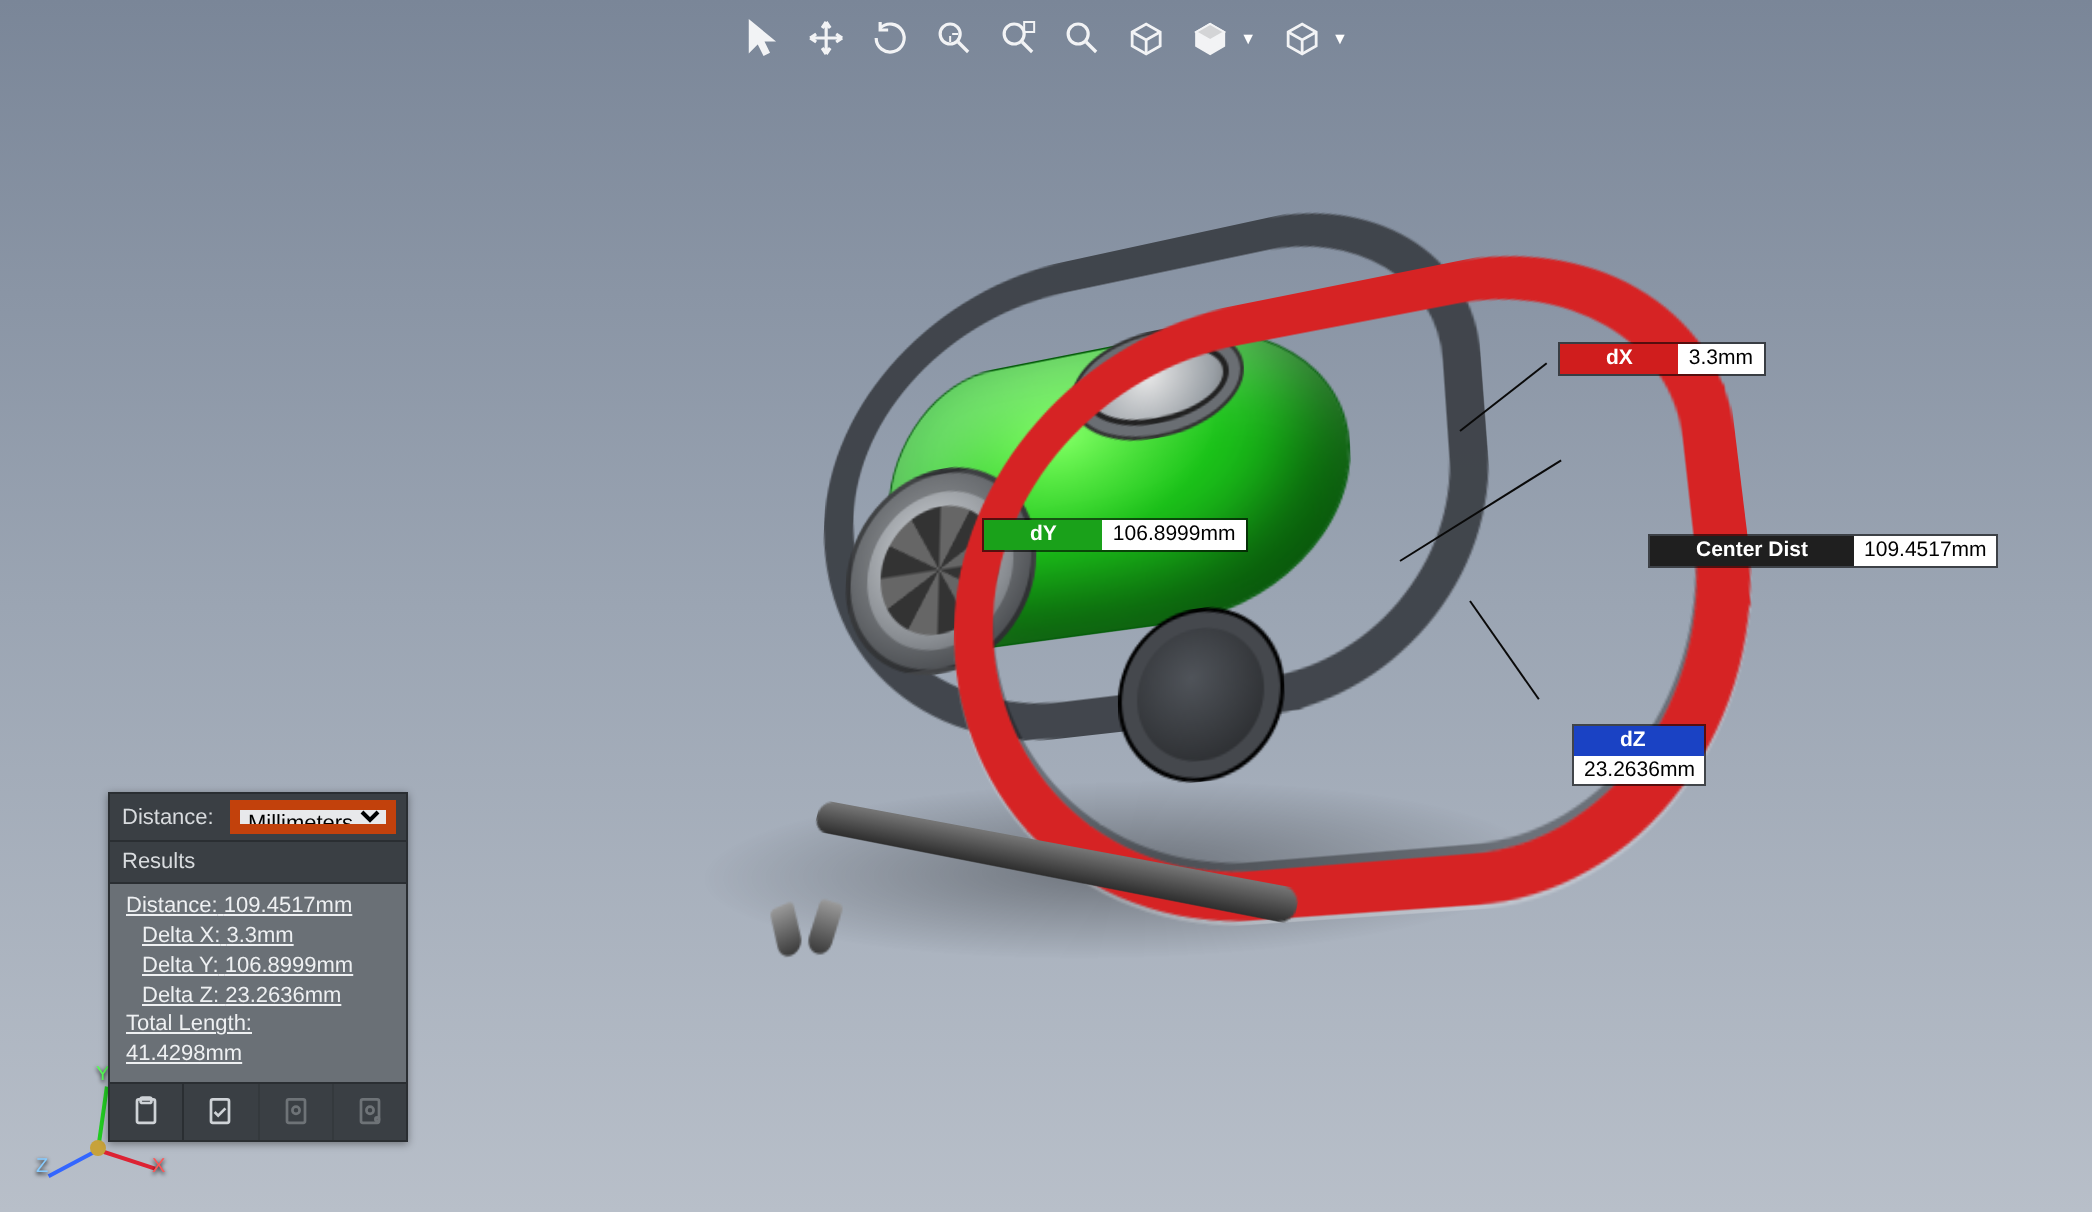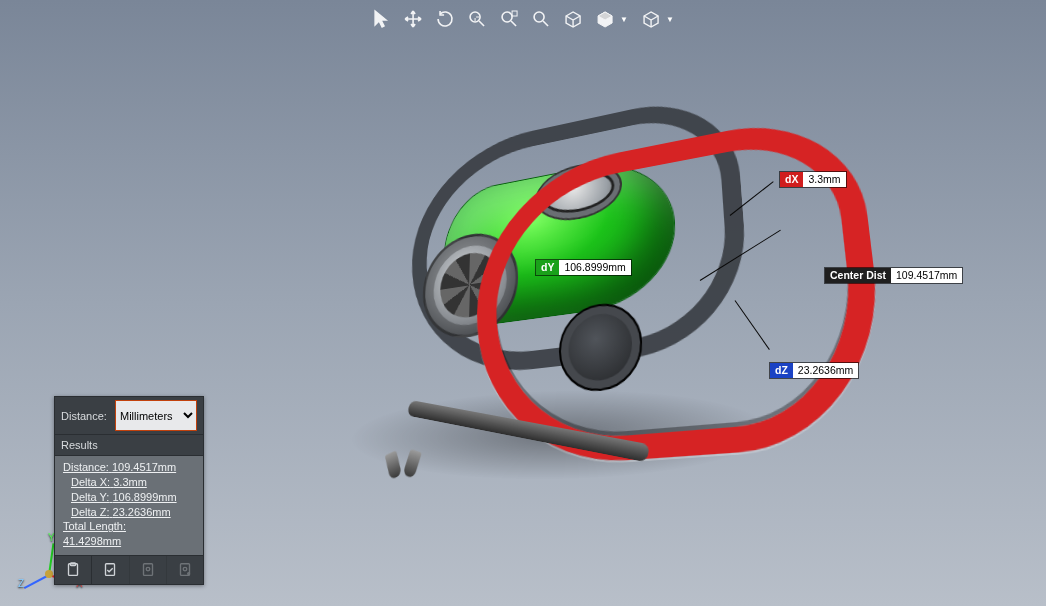--- a/index.html
+++ b/index.html
@@ -164,21 +164,21 @@
     display:flex;
     align-items:stretch;
     font-size:10.5px;
     line-height:1;
     box-shadow: 0 0 0 1px rgba(0,0,0,.6);
     background:#fff;
     white-space:nowrap;
   }
   .meas-label .tag{
     color:#fff;
-    padding:2px 5px;
+    padding:2px 23px;
     font-weight:bold;
     display:flex; align-items:center;
   }
   .meas-label .val{
     padding:2px 5px;
     display:flex; align-items:center;
     color:#000;
   }
   .tag-dx{ background:#d01d1d; }
   .tag-dy{ background:#1aa11a; }
@@ -226,23 +226,23 @@
   }
   .measure-panel .row{
     display:flex; align-items:center;
     padding:3px 6px;
     gap:6px;
   }
   .measure-panel .row label{ flex: 0 0 48px; }
   .measure-panel select{
     flex:1;
     background:#e8e9eb;
-    border:1px solid #c2410c;
+    border:5px solid #c2410c;
     font-size:11px;
-    height:31px;
+    height:17px;
   }
   .measure-panel .results-hdr{
     padding:4px 6px;
     border-top:1px solid #2a2e32;
     border-bottom:1px solid #2a2e32;
     background:#3a3f44;
   }
   .measure-panel .results{
     background:#6a7076;
     padding:4px 6px 6px 8px;
@@ -352,31 +352,31 @@
     <div class="meas-line" style="left:700px; top:280px; width:95px; transform:rotate(-32deg);"></div>
     <div class="meas-line" style="left:560px; top:268px; width:1px; height:1px;"></div>
     <div class="meas-line" style="left:730px; top:215px; width:55px; transform:rotate(-38deg);"></div>
     <div class="meas-line" style="left:735px; top:300px; width:60px; transform:rotate(55deg);"></div>
 
     <div class="meas-label" style="left:780px; top:172px;">
       <span class="tag tag-dx">dX</span>
       <span class="val">3.3mm</span>
     </div>
 
-    <div class="meas-label" style="left:536px; top:260px;">
+    <div class="meas-label" style="left:492px; top:260px;">
       <span class="tag tag-dy">dY</span>
       <span class="val">106.8999mm</span>
     </div>
 
     <div class="meas-label" style="left:790px; top:268px;margin-left:35px;">
       <span class="tag tag-cd">Center Dist</span>
       <span class="val">109.4517mm</span>
     </div>
 
-    <div class="meas-label" style="left:770px; top:363px;">
+    <div class="meas-label" style="left:787px; top:363px;flex-direction:column;">
       <span class="tag tag-dz">dZ</span>
       <span class="val">23.2636mm</span>
     </div>
   </div>
 
   <div class="axis-triad">
     <div class="ax ax-x"></div>
     <div class="ax ax-y"></div>
     <div class="ax ax-z"></div>
     <div class="origin"></div>

